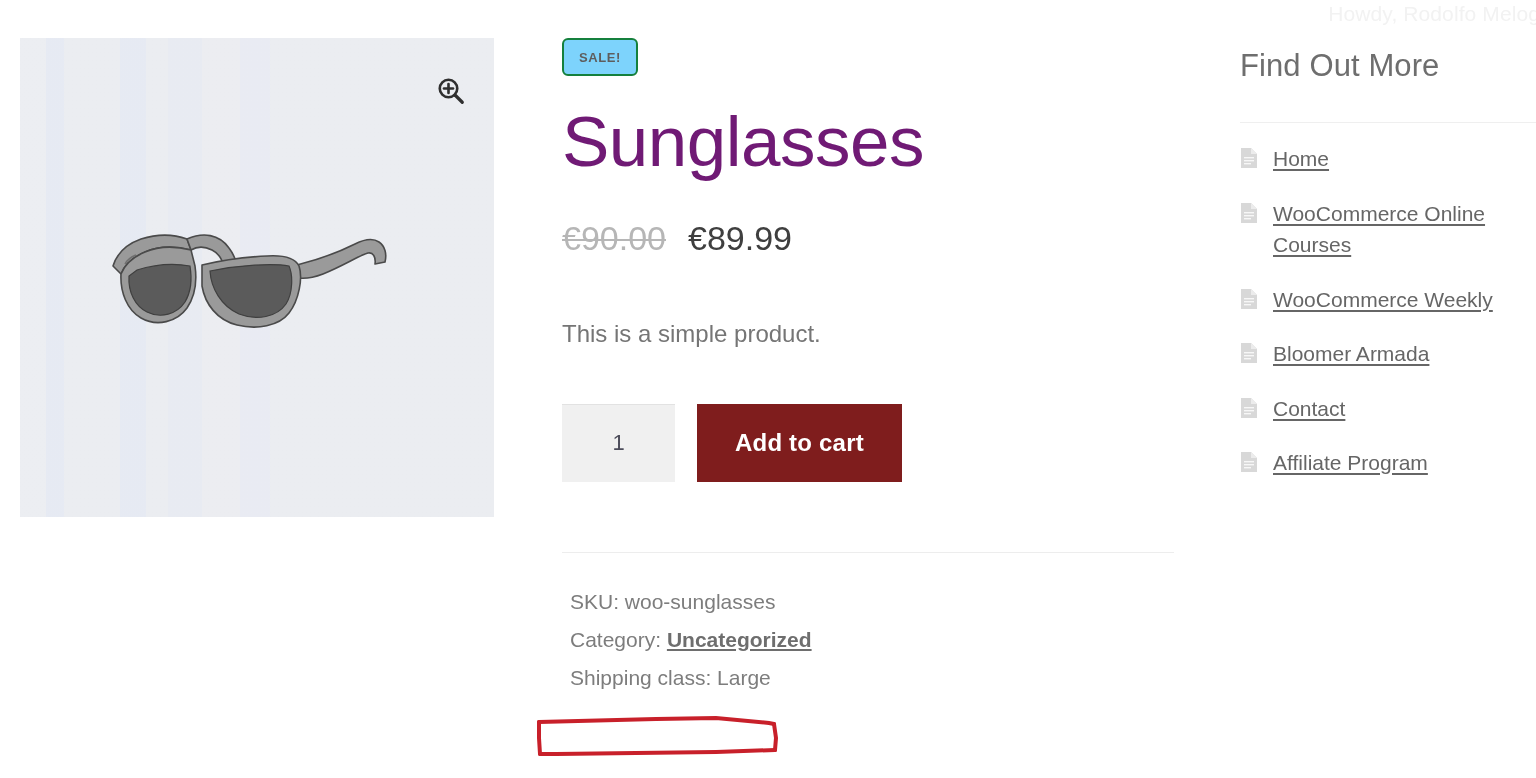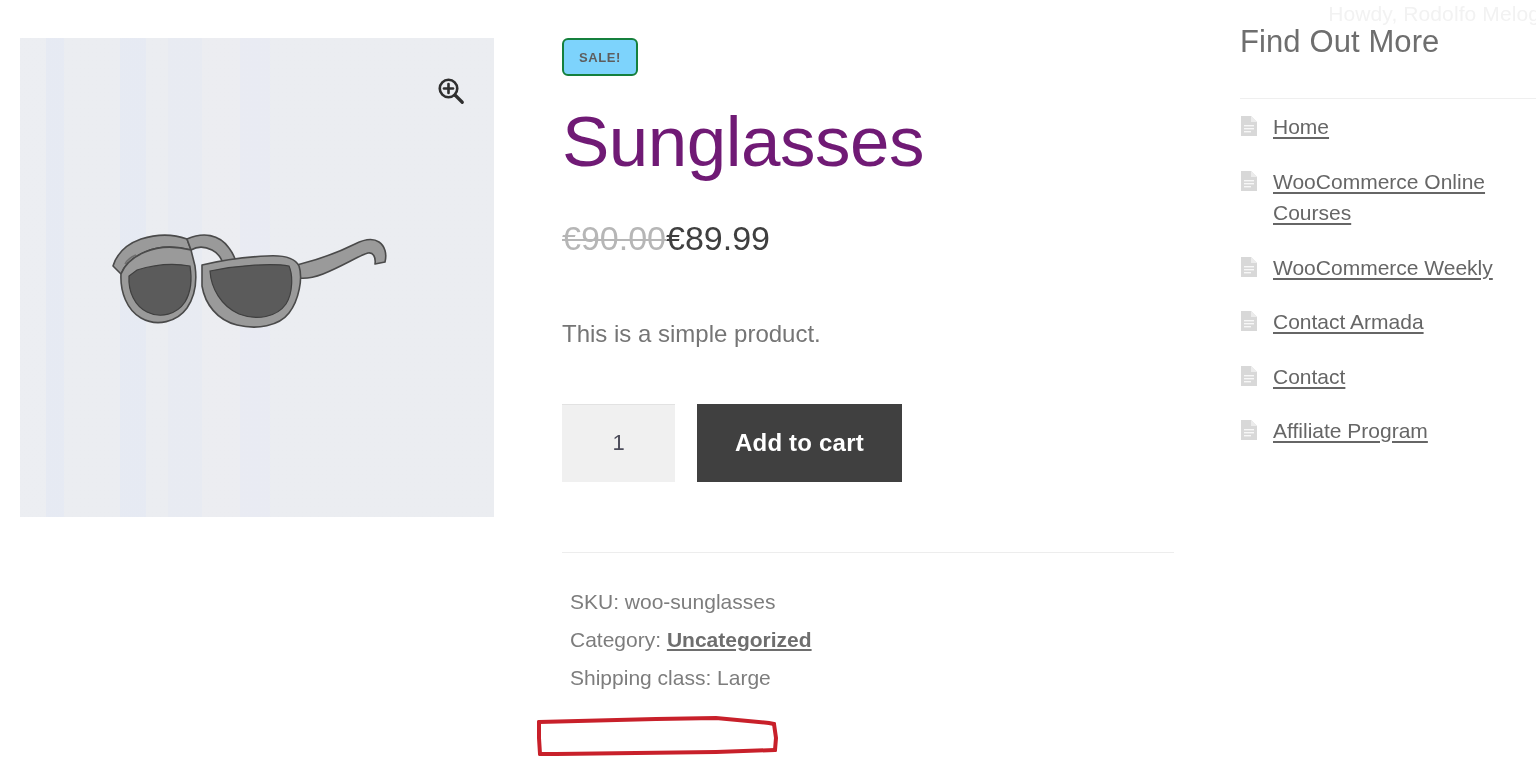--- a/index.html
+++ b/index.html
@@ -100,20 +100,21 @@
     font-weight: 300;
     color: #701a75;
     line-height: 1.08;
     letter-spacing: -0.5px;
   }
 
   .price-row {
     margin-top: 38px;
     display: flex;
     align-items: flex-start;
+    gap: 22px;
   }
   .price-old {
     font-size: 34px;
     font-weight: 300;
     color: #b6b6b6;
     text-decoration: line-through;
     text-decoration-thickness: 2px;
   }
   .price-new {
     font-size: 34px;
@@ -144,21 +145,21 @@
     text-align: center;
     font-family: "Liberation Sans", sans-serif;
     font-size: 22px;
     font-weight: 300;
     color: #4c4c5a;
     outline: none;
   }
   .add-to-cart {
     height: 78px;
     padding: 0 38px;
-    background: #404040;
+    background: #7f1d1d;
     border: none;
     color: #ffffff;
     font-family: "Liberation Sans", sans-serif;
     font-size: 24px;
     font-weight: 700;
     letter-spacing: 0.2px;
     cursor: pointer;
   }
 
   .meta-divider {
@@ -189,37 +190,37 @@
     top: 714px;
     width: 248px;
     height: 44px;
     pointer-events: none;
   }
 
   
   .sidebar {
     position: absolute;
     left: 1240px;
-    top: 24px;
+    top: 48px;
     width: 296px;
   }
   .sidebar-title {
     font-size: 31px;
     font-weight: 300;
     color: #6e6e6e;
     letter-spacing: 0.1px;
   }
   .sidebar-divider {
     margin-top: 38px;
     width: 296px;
     height: 1px;
     background: #efefef;
   }
   .sidebar-list {
-    margin-top: 12px;
+    margin-top: 20px;
     list-style: none;
   }
   .sidebar-item {
     display: flex;
     align-items: flex-start;
     gap: 15px;
     margin-bottom: 23px;
   }
   .doc-icon {
     flex: 0 0 auto;
@@ -356,21 +357,21 @@
       </li>
 
       <li class="sidebar-item">
         <svg class="doc-icon" viewBox="0 0 18 22">
           <path d="M1 1 H11 L17 7 V21 H1 Z" fill="#d8d8d8"></path>
           <path d="M11 1 L17 7 H11 Z" fill="#ececec"></path>
           <rect x="4" y="10" width="10" height="1.4" fill="#f7f7f7"></rect>
           <rect x="4" y="13" width="10" height="1.4" fill="#f7f7f7"></rect>
           <rect x="4" y="16" width="7" height="1.4" fill="#f7f7f7"></rect>
         </svg>
-        <span class="sidebar-link">Contact Armada</span>
+        <span class="sidebar-link">Bloomer Armada</span>
       </li>
 
       <li class="sidebar-item">
         <svg class="doc-icon" viewBox="0 0 18 22">
           <path d="M1 1 H11 L17 7 V21 H1 Z" fill="#d8d8d8"></path>
           <path d="M11 1 L17 7 H11 Z" fill="#ececec"></path>
           <rect x="4" y="10" width="10" height="1.4" fill="#f7f7f7"></rect>
           <rect x="4" y="13" width="10" height="1.4" fill="#f7f7f7"></rect>
           <rect x="4" y="16" width="7" height="1.4" fill="#f7f7f7"></rect>
         </svg>

